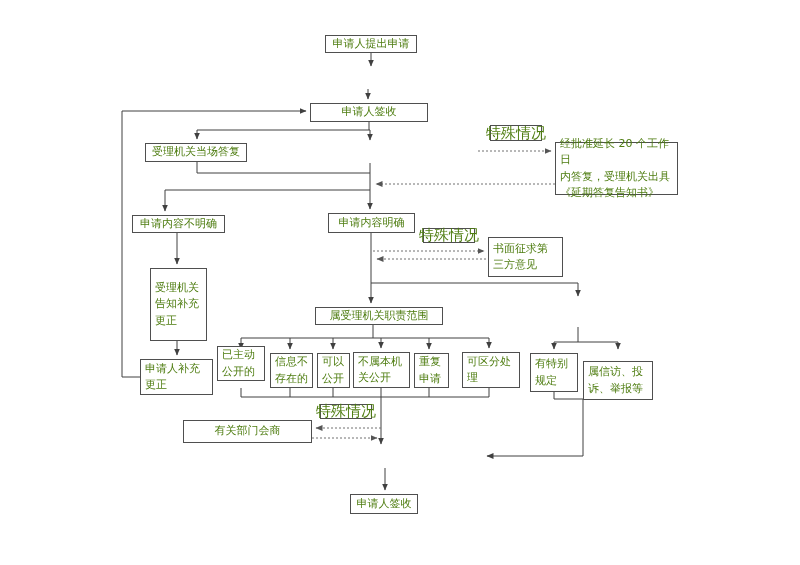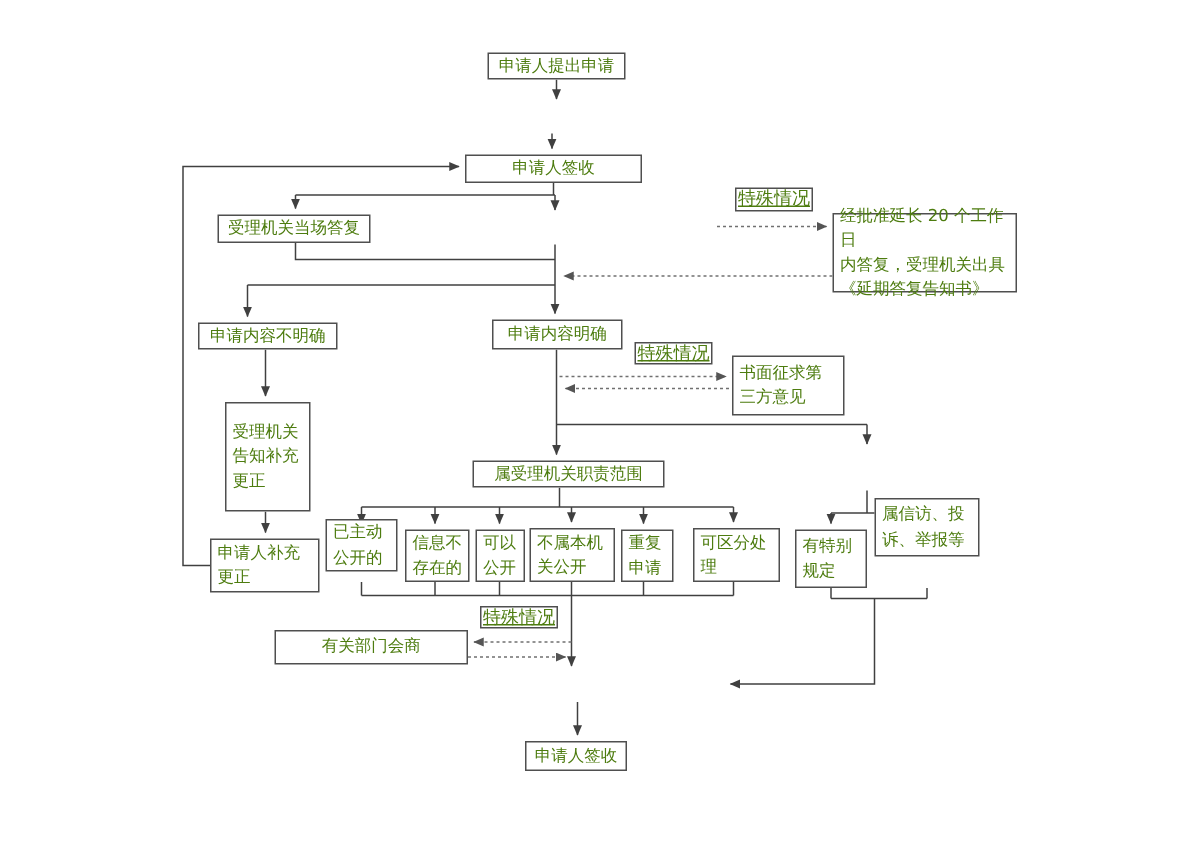--- a/index.html
+++ b/index.html
@@ -8,21 +8,21 @@
     font-family:"DejaVu Sans","Liberation Sans",sans-serif;color:#4d7c0f;
   }
   #wires{position:absolute;left:0;top:0;pointer-events:none;}
   .node{
     position:absolute;box-sizing:border-box;background:#fff;border:1px solid #4f4f4f;
     display:flex;align-items:center;justify-content:center;
     font-size:11px;line-height:1.3;text-align:center;white-space:nowrap;
   }
   .node.pre{white-space:pre-line;text-align:left;justify-content:flex-start;
     padding:2px 4px;line-height:1.5;}
-  .node.small{font-size:12px;line-height:1.1;text-decoration:underline;}
+  .node.small{font-size:15px;line-height:1.1;}
 </style>
 </head>
 <body>
 
 <div id="canvas">
 
   <svg id="wires" width="800" height="565" viewBox="0 0 800 565">
     <defs>
       <marker id="arw" markerWidth="9" markerHeight="8" refX="6.5" refY="3" orient="auto" markerUnits="userSpaceOnUse">
         <path d="M0,0 L7,3 L0,6 z" fill="#404040"></path>
@@ -151,21 +151,21 @@
 
   <div class="node pre" style="left:414px;top:353px;width:35px;height:35px">重复
 申请</div>
 
   <div class="node pre" style="left:462px;top:352px;width:58px;height:36px">可区分处
 理</div>
 
   <div class="node pre" style="left:530px;top:353px;width:48px;height:39px">有特别
 规定</div>
 
-  <div class="node pre" style="left:583px;top:332px;width:70px;height:39px">属信访、投
+  <div class="node pre" style="left:583px;top:361px;width:70px;height:39px">属信访、投
 诉、举报等</div>
 
   <div class="node small" style="left:320px;top:404px;width:52px;height:15px">特殊情况</div>
 
   <div class="node" style="left:183px;top:420px;width:129px;height:23px">有关部门会商</div>
 
 
   <div class="node" style="left:350px;top:494px;width:68px;height:20px">申请人签收</div>
 
 </div>

